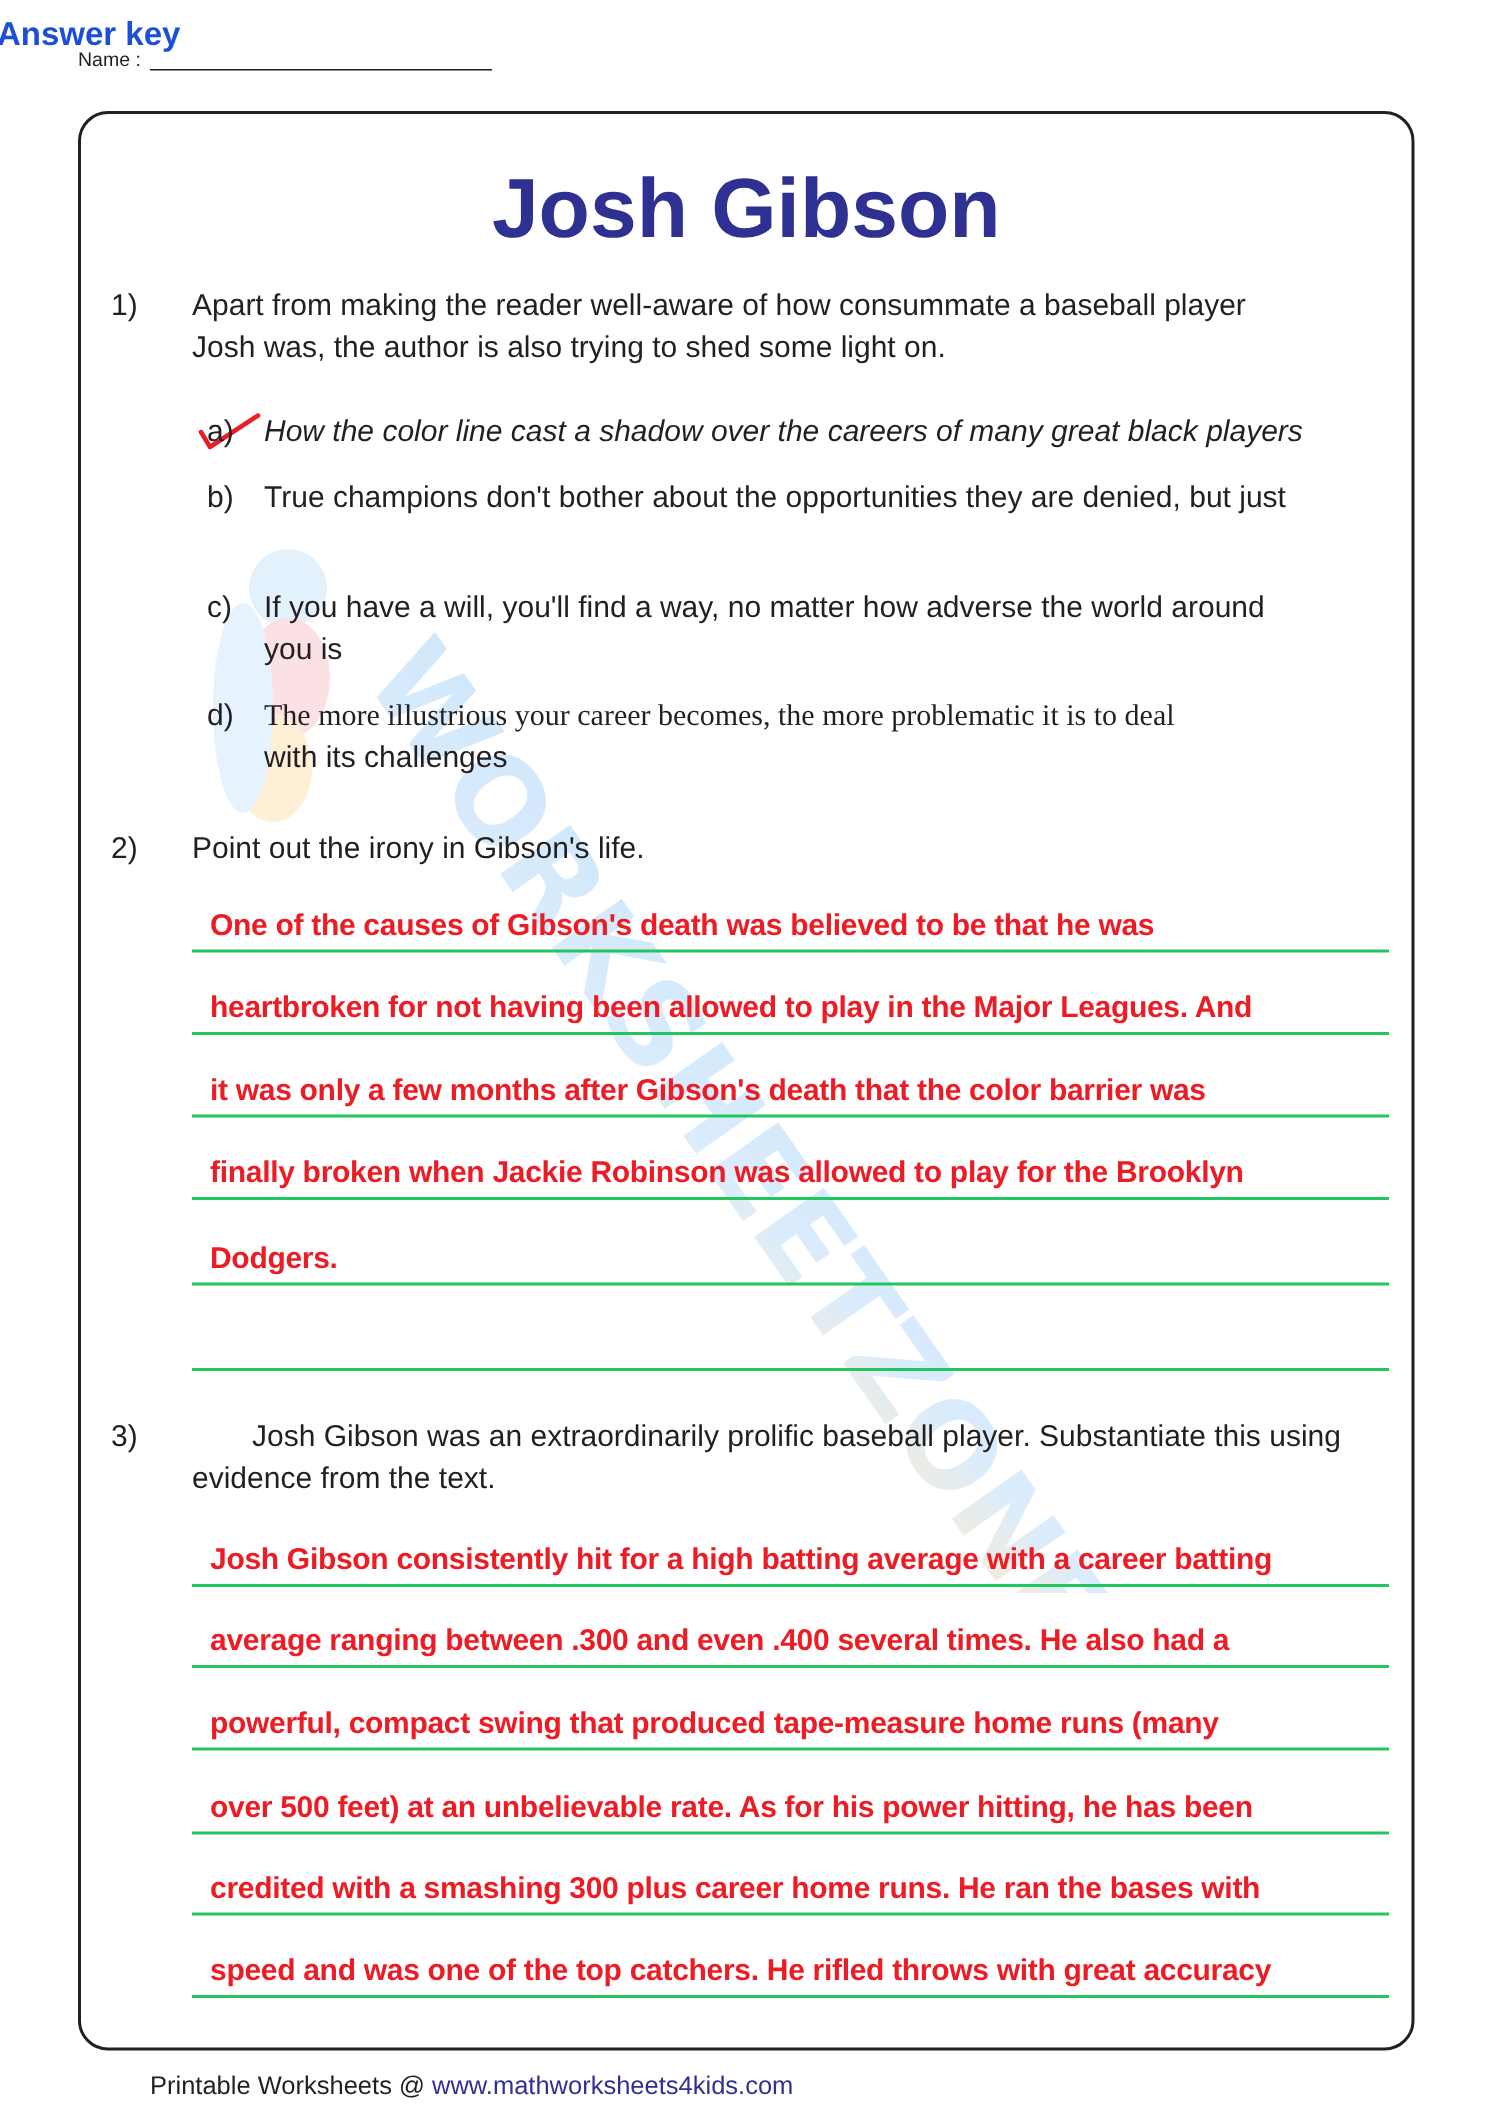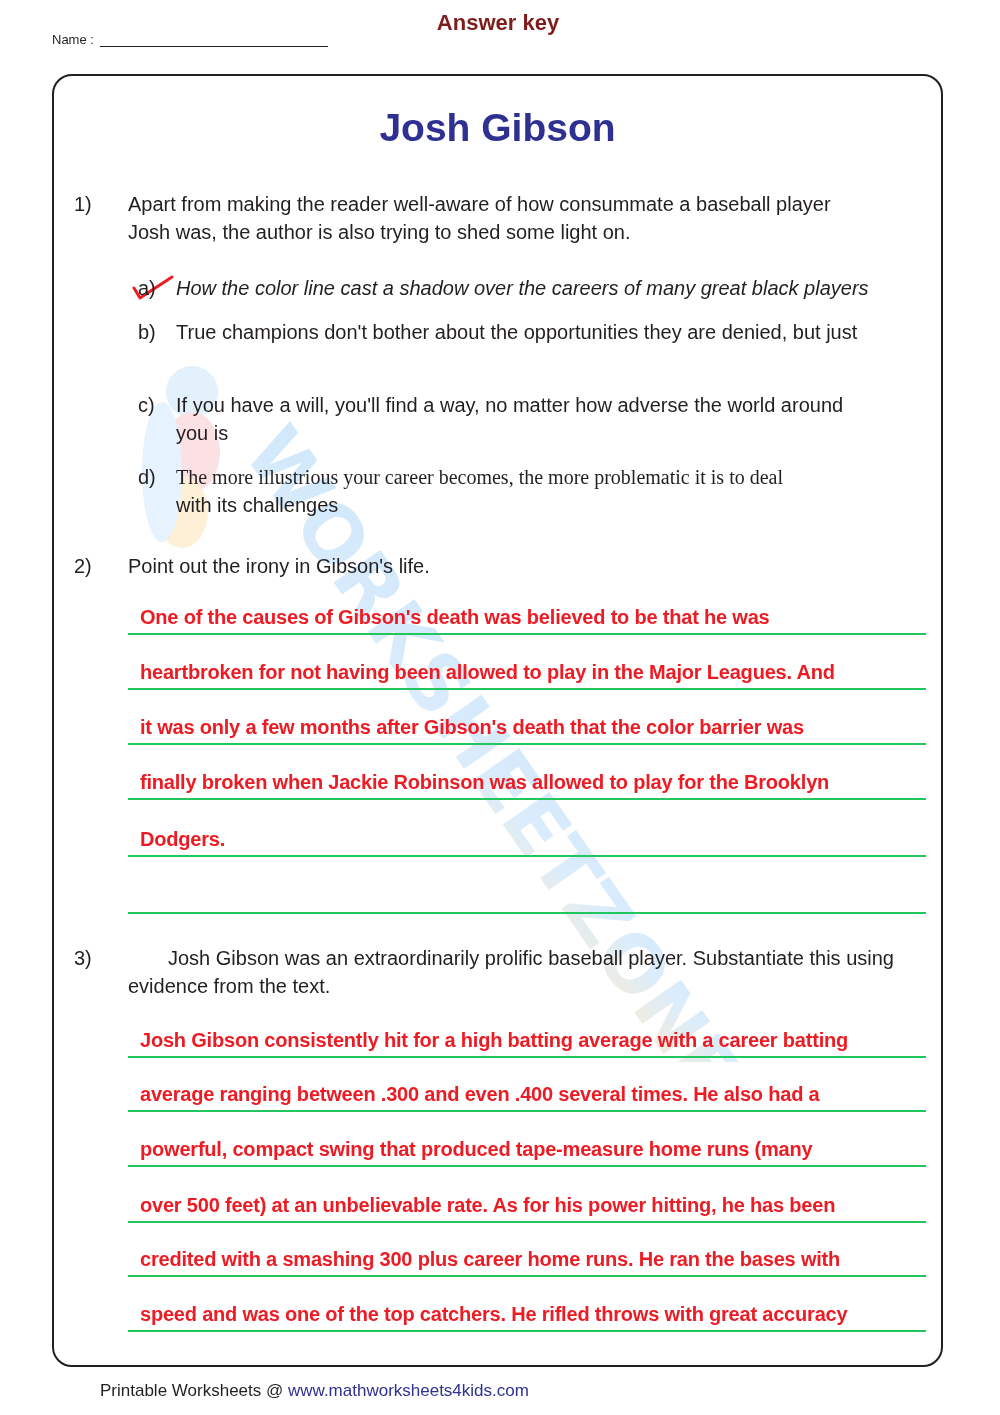--- a/index.html
+++ b/index.html
@@ -1,26 +1,26 @@
 <!DOCTYPE html>
 <html><head>
 <meta charset="utf-8">
 <style>
   html, body { margin: 0; padding: 0; background: #ffffff; }
   body { width: 1000px; height: 1415px; position: relative; overflow: hidden;
          font-family: "Liberation Sans", "DejaVu Sans", sans-serif; color: #231f20; }
   .name-row { position: absolute; left: 52px; top: 28px; font-size: 13px; }
   .name-line { display: inline-block; width: 228px; border-bottom: 1.5px solid #231f20; margin-left: 6px; height: 18px; vertical-align: bottom; }
-  .answer-key { position: absolute; left: 0; width: 1000px; top: 10px; text-align: center;
-                color: #7f1d1d; font-weight: bold; font-size: 22px; padding-left: 0; }
+  .answer-key { position: absolute; left: 0; width: 1000px; top: 10px; 
+                color: #1d4ed8; font-weight: bold; font-size: 22px; padding-left: 0; }
   .answer-key span { position: relative; left: -2px; }
   .frame { position: absolute; left: 52px; top: 74px; width: 891px; height: 1293px;
            border: 2px solid #231f20; border-radius: 20px; box-sizing: border-box; overflow: hidden; }
   .title { position: absolute; left: 0; width: 100%; top: 30px; text-align: center;
-           color: #2e3192; font-weight: bold; font-size: 39px; letter-spacing: 0px; }
+           color: #2e3192; font-weight: bold; font-size: 56px; letter-spacing: 0px; }
   .q { position: absolute; left: 20px; width: 860px; font-size: 20px; line-height: 28px; }
   .q .num { position: absolute; left: 0; top: 0; }
   .q .text { position: absolute; left: 54px; right: 4px; }
   .opt { position: absolute; left: 84px; width: 800px; font-size: 20px; line-height: 28px; }
   .opt .letter { position: absolute; left: 0; top: 0; }
   .opt .otext { position: absolute; left: 38px; right: -10px; }
   .check { position: absolute; left: -6px; top: 0; }
   .ans-line { position: absolute; left: 74px; width: 798px; height: 40px; border-bottom: 2px solid #22c55e; }
   .ans-line .atext { position: absolute; left: 12px; bottom: 4px; color: #ed1c24; font-weight: bold; font-size: 20px; white-space: nowrap; letter-spacing: -0.2px; }
   .footer { position: absolute; left: 52px; top: 1381px; font-size: 17px; color: #231f20; margin-left: 48px; }

